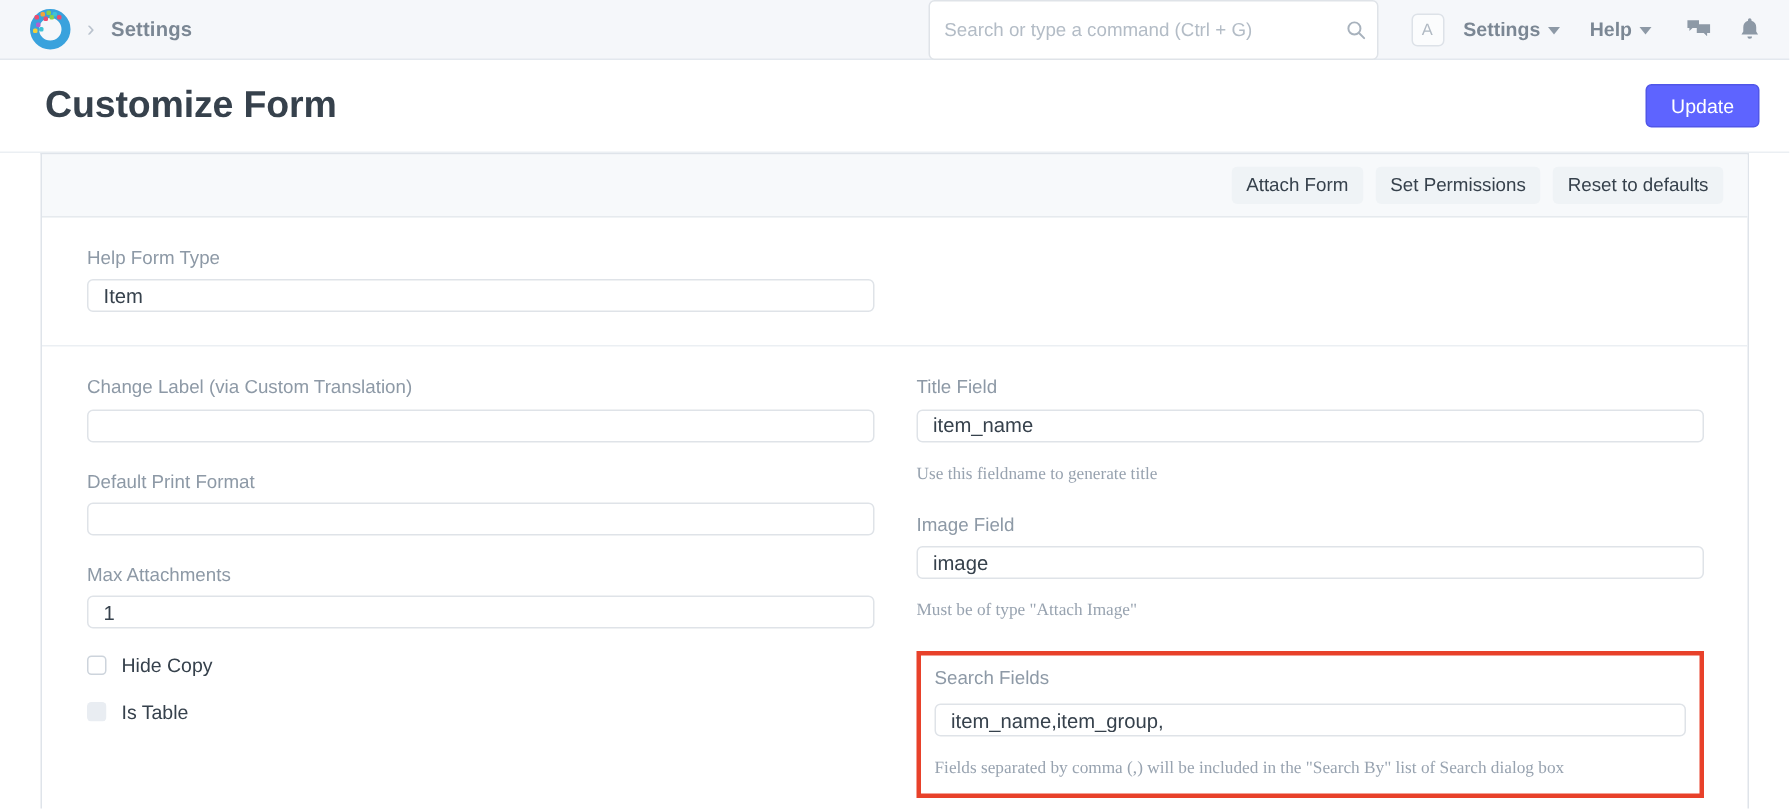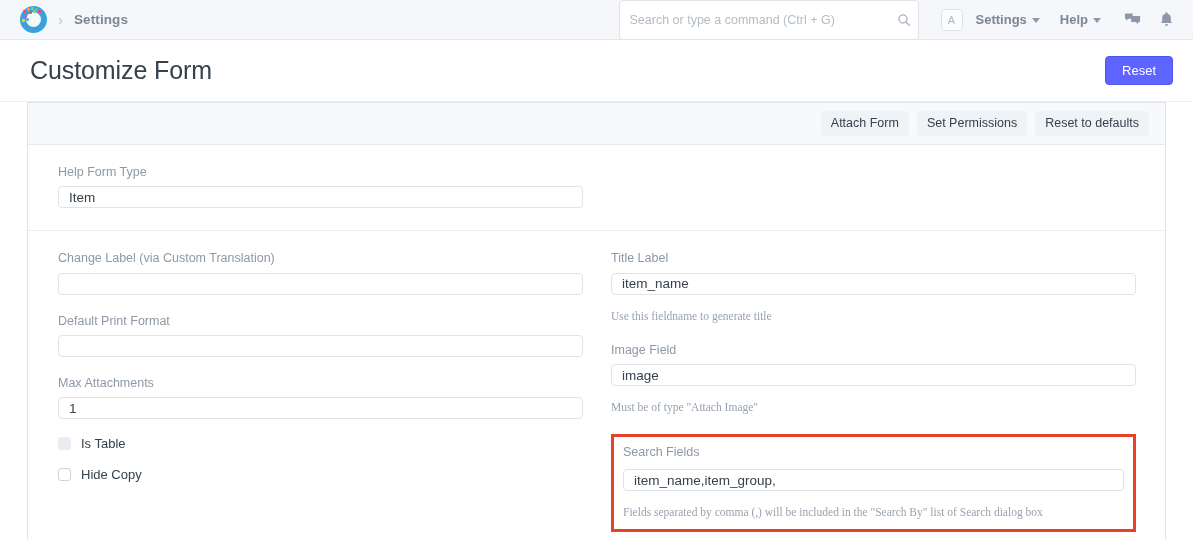--- a/index.html
+++ b/index.html
@@ -131,21 +131,21 @@
     height: 62px;
     background: #ffffff;
     display: flex;
     align-items: center;
     padding: 0 20px 0 30px;
     border-bottom: 1px solid #ebeff3;
   }
   .page-title {
     font-size: 25px;
     color: #36414c;
-    font-weight: normal;
+    font-weight: bold;
     letter-spacing: -.1px;
   }
   .primary-btn {
     margin-left: auto;
     background: #5e64ff;
     border: 1px solid #5056e8;
     color: #ffffff;
     font-family: "Liberation Sans", sans-serif;
     font-size: 13px;
     border-radius: 4px;
@@ -329,21 +329,21 @@
         <path d="M8 1.2a1.25 1.25 0 0 1 1.25 1.25v.5A4.8 4.8 0 0 1 12.6 7.6v3l1.3 2.1H2.1l1.3-2.1v-3a4.8 4.8 0 0 1 3.35-4.65v-.5A1.25 1.25 0 0 1 8 1.2z"></path>
         <path d="M6.3 14.1h3.4a1.7 1.7 0 0 1-3.4 0z"></path>
       </svg>
     </div>
 
   </div>
 </div>
 
 <div class="page-head">
   <h1 class="page-title">Customize Form</h1>
-  <button class="primary-btn">Reset</button>
+  <button class="primary-btn">Update</button>
 </div>
 
 <div class="card-wrap">
   <div class="card">
 
     <div class="card-toolbar">
       <button class="tool-btn">Attach Form</button>
       <button class="tool-btn">Set Permissions</button>
       <button class="tool-btn">Reset to defaults</button>
     </div>
@@ -376,35 +376,35 @@
               <label class="field-label">Default Print Format</label>
               <input class="field-input" type="text" value="" style="">
             </div>
 
             <div class="field">
               <label class="field-label">Max Attachments</label>
               <input class="field-input" type="text" value="1" style="">
             </div>
 
             <div class="checkbox-row">
+              <span class="cbox"></span>
+              <span class="cbox-label">Hide Copy</span>
+            </div>
+
+            <div class="checkbox-row">
               <span class="cbox disabled"></span>
               <span class="cbox-label">Is Table</span>
             </div>
 
-            <div class="checkbox-row">
-              <span class="cbox"></span>
-              <span class="cbox-label">Hide Copy</span>
-            </div>
-
           </div>
 
           <div class="col">
 
             <div class="field">
-              <label class="field-label">Title Label</label>
+              <label class="field-label">Title Field</label>
               <input class="field-input" type="text" value="item_name" style="">
               <span class="field-help">Use this fieldname to generate title</span>
             </div>
 
             <div class="field">
               <label class="field-label">Image Field</label>
               <input class="field-input" type="text" value="image" style="">
               <span class="field-help">Must be of type "Attach Image"</span>
             </div>
 

